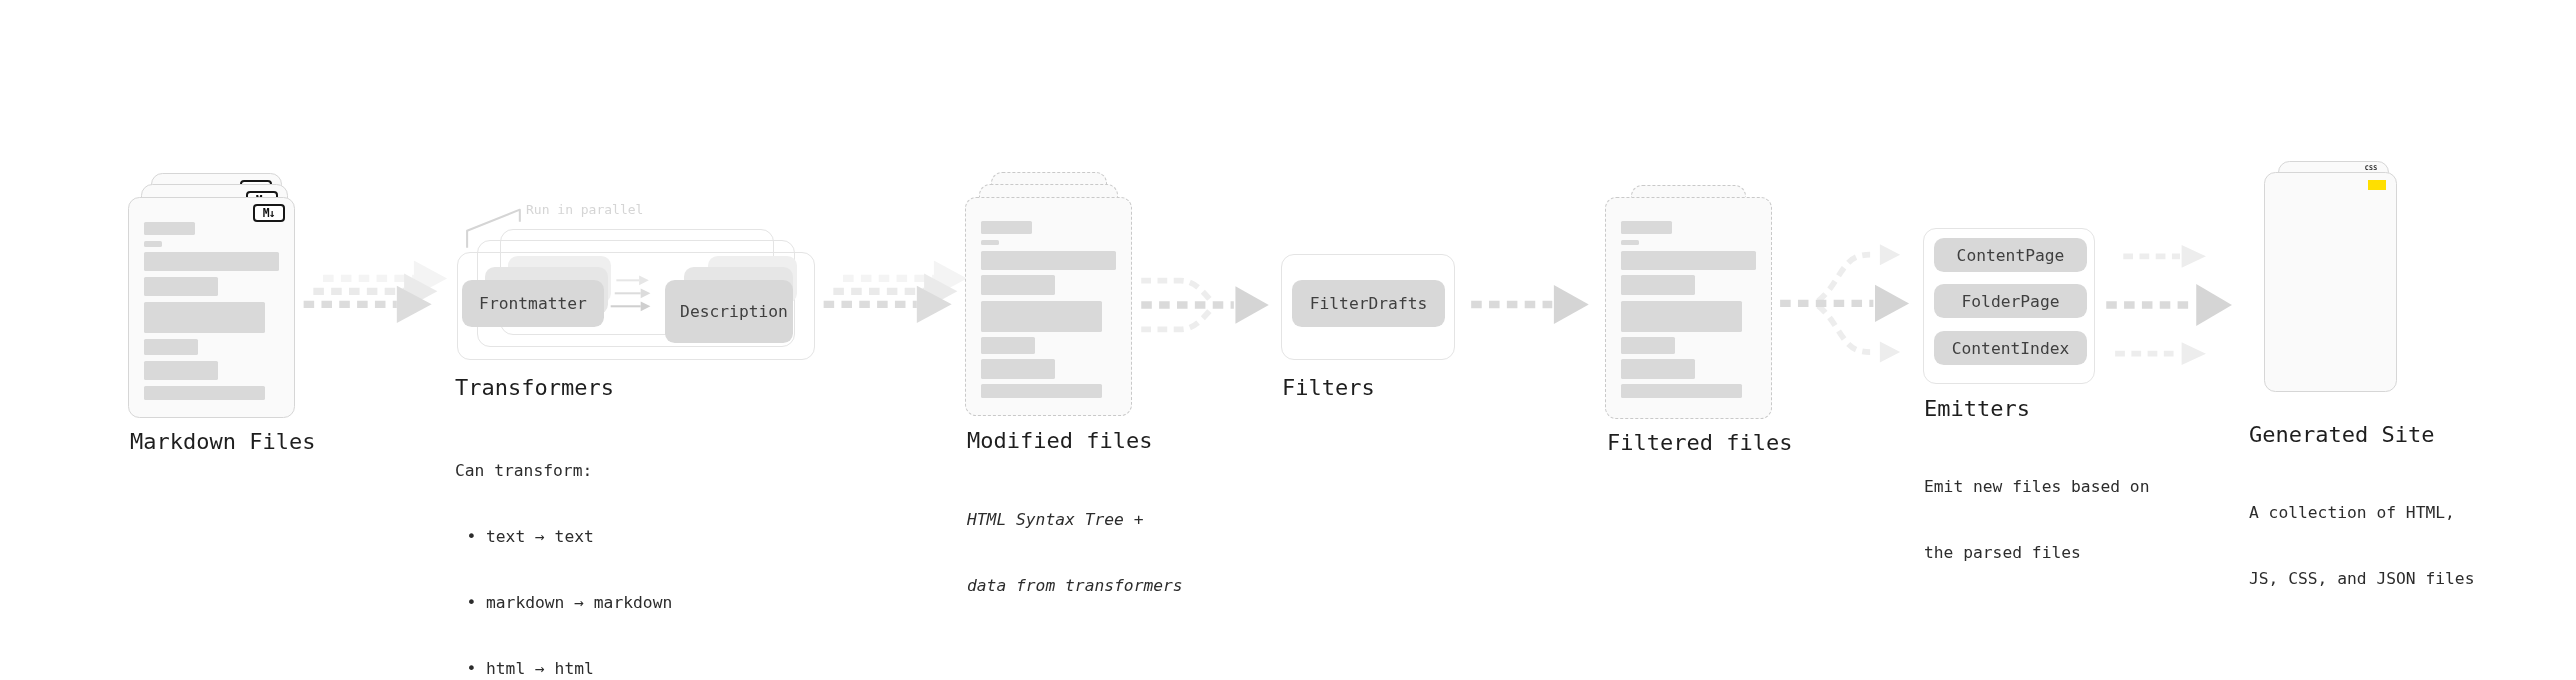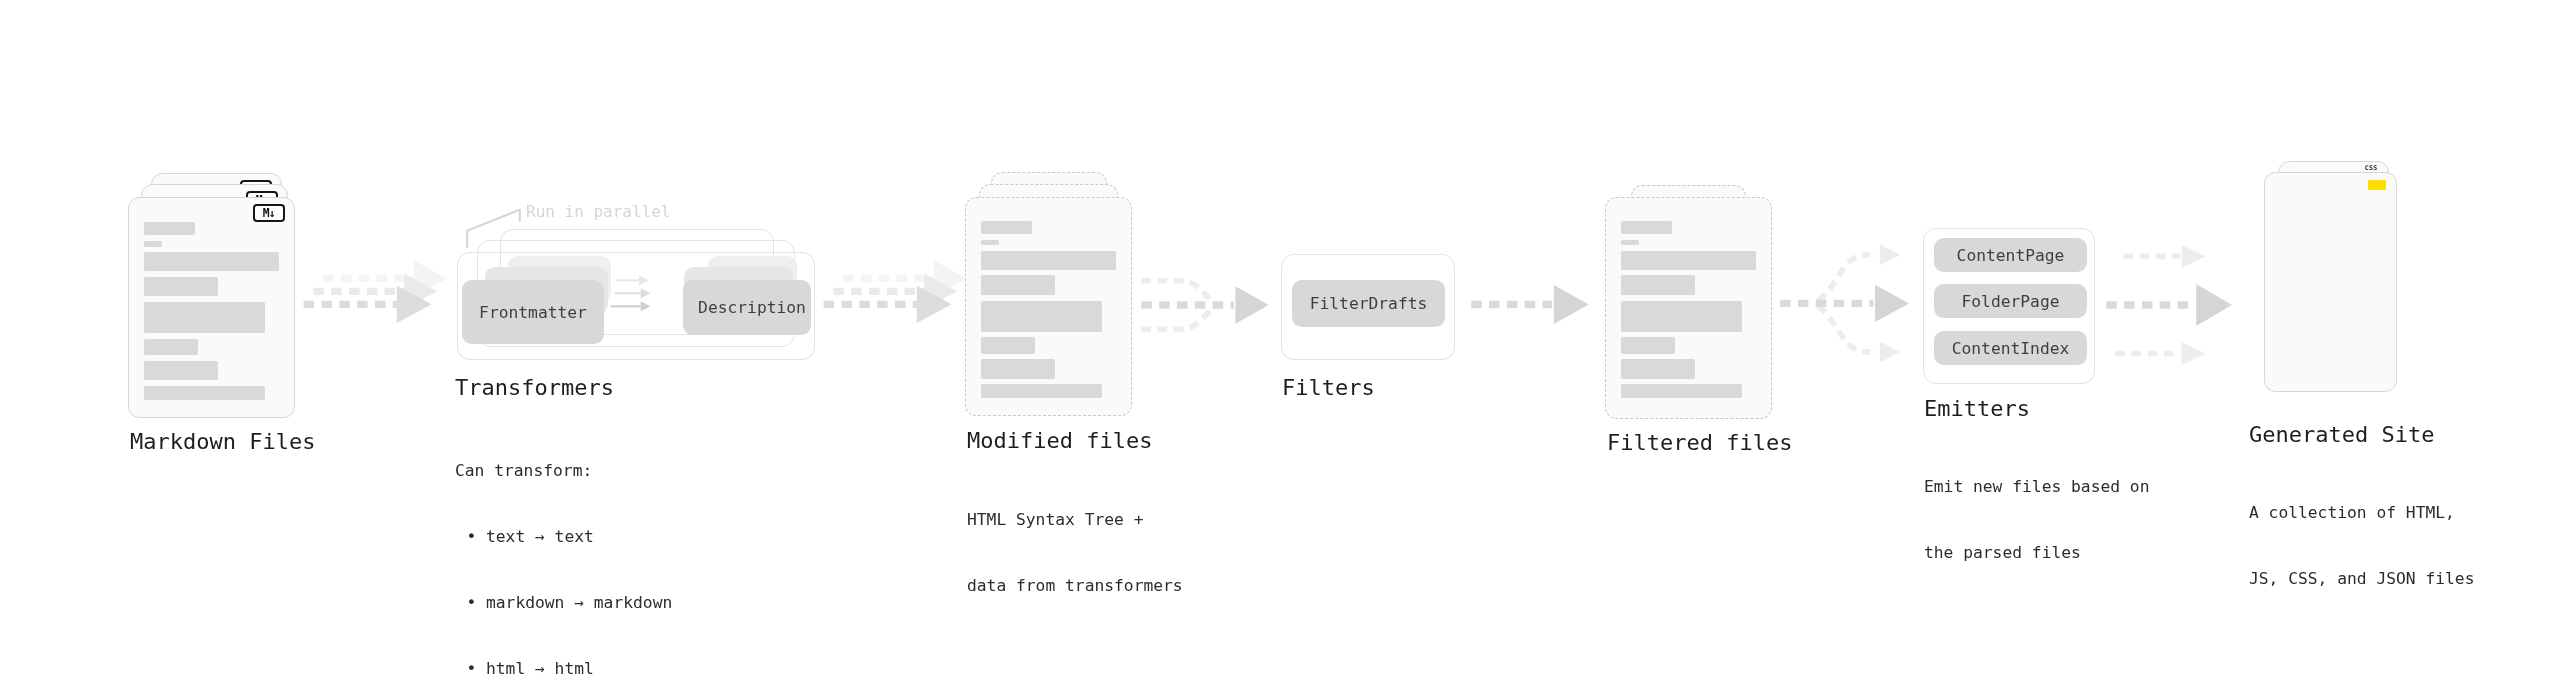--- a/index.html
+++ b/index.html
@@ -13,21 +13,21 @@
   .bars{position:absolute;left:15.4px;right:15.4px;top:23px;display:flex;flex-direction:column;gap:5.7px;}
   .bar{background:var(--bar);border-radius:1.6px;}
   .node-title{position:absolute;font-size:22px;line-height:25px;color:var(--title-text);white-space:pre;}
   .node-caption{position:absolute;font-size:16.3px;line-height:22px;color:var(--caption-text);white-space:pre;}
   .caption-bullet{padding-left:11.4px;}
   .outline-box{position:absolute;border:1.6px solid var(--outline-box);border-radius:13px;box-sizing:border-box;background:transparent;}
   .pill{position:absolute;background:var(--pill-bg);border-radius:9.8px;display:flex;align-items:center;
         justify-content:center;font-size:16.3px;color:var(--pill-text);box-sizing:border-box;white-space:pre;}
   .pill.ghost1{background:var(--pill-ghost1);}
   .pill.ghost2{background:var(--pill-ghost2);}
-  .annotation{position:absolute;font-size:16px;color:var(--annotation);white-space:pre;}
+  .annotation{position:absolute;font-size:13px;color:var(--annotation);white-space:pre;}
   .md-badge{position:absolute;top:5.7px;right:9px;width:32.5px;height:18.7px;border:2px solid #161616;
             border-radius:4.1px;background:#ffffff;display:flex;align-items:center;justify-content:center;
             font-size:11.4px;font-weight:bold;letter-spacing:-0.8px;color:#111;box-sizing:border-box;}
   .css-badge{position:absolute;top:3.3px;right:9.8px;display:flex;flex-direction:column;align-items:center;gap:0.8px;}
   .css-word{font-size:6.5px;font-weight:bold;color:#222;line-height:6.5px;letter-spacing:0.4px;}
   .css-bar{width:14px;height:3.3px;background:var(--css-blue);}
   .js-badge{position:absolute;top:6.5px;right:9.8px;width:18px;height:10.6px;background:var(--js-yellow);}
   .html5-badge{position:absolute;top:4.1px;right:8.1px;display:flex;flex-direction:column;align-items:center;gap:0.8px;}
   .html-word{font-size:6.5px;font-weight:bold;letter-spacing:1.2px;color:#1a1a1a;line-height:7.3px;}
   svg.arrow-svg{position:absolute;overflow:visible;}
@@ -93,40 +93,40 @@
     <polyline class="leader" points="75,28 75,13 10,39 10,60"></polyline>
   </svg>
   <div class="annotation" style="left:526px;top:202px;">Run in parallel</div>
 
   <div class="outline-box" style="left:500px;top:229px;width:274px;height:106px;"></div>
   <div class="outline-box" style="left:477px;top:240px;width:318px;height:107px;"></div>
   <div class="outline-box" style="left:457px;top:252px;width:358px;height:108px;"></div>
 
   <div class="pill ghost2" style="left:508px;top:256px;width:103px;height:47px;"></div>
   <div class="pill ghost1" style="left:485px;top:267px;width:123px;height:47px;"></div>
-  <div class="pill" style="left:462px;top:280px;width:142px;height:64px;">Frontmatter</div>
+  <div class="pill" style="left:462px;top:280px;width:142px;height:47px;">Frontmatter</div>
 
   <svg class="arrow-svg thin" style="left:605px;top:268px;" width="69" height="49" viewBox="0 0 85 60">
     <g class="t3">
         <line x1="14" y1="15" x2="42" y2="15"></line>
         <polygon points="42,9 54,15 42,21"></polygon>
       </g>
     <g class="t2">
         <line x1="12" y1="31" x2="44" y2="31"></line>
         <polygon points="44,25 56,31 44,37"></polygon>
       </g>
     <g class="t1">
         <line x1="7" y1="47" x2="44" y2="47"></line>
         <polygon points="44,41 56,47 44,53"></polygon>
       </g>
   </svg>
 
   <div class="pill ghost2" style="left:708px;top:256px;width:89px;height:47px;"></div>
   <div class="pill ghost1" style="left:684px;top:267px;width:109px;height:47px;"></div>
-  <div class="pill" style="left:683px;top:280px;width:128px;height:55px;padding-left:10px;">Description</div>
+  <div class="pill" style="left:665px;top:280px;width:128px;height:63px;padding-left:10px;">Description</div>
 
   <div class="node-title" style="left:455px;top:375px;">Transformers</div>
   <div class="node-caption" style="left:455px;top:416px;">
     <div>Can transform:</div>
     <div class="caption-bullet">• text → text</div>
     <div class="caption-bullet">• markdown → markdown</div>
     <div class="caption-bullet">• html → html</div>
   </div>
 
   <svg class="arrow-svg" style="left:822px;top:219px;" width="154" height="122" viewBox="0 0 190 150">
@@ -152,21 +152,21 @@
         <div class="bar" style="width: 13%; height: 5.7px;"></div>
         <div class="bar" style="width: 100%; height: 18.7px;"></div>
         <div class="bar" style="width: 55%; height: 19.5px;"></div>
         <div class="bar" style="width: 90%; height: 31px;"></div>
         <div class="bar" style="width: 40%; height: 16.3px;"></div>
         <div class="bar" style="width: 55%; height: 19.5px;"></div>
         <div class="bar" style="width: 90%; height: 14px;"></div>
       </div>
   </div>
   <div class="node-title" style="left:967px;top:428px;">Modified files</div>
-  <div class="node-caption" style="left:967px;top:465px;">
+  <div class="node-caption" style="left:967px;top:465px;font-style:italic;">
     <div>HTML Syntax Tree +</div>
     <div>data from transformers</div>
   </div>
 
   <svg class="arrow-svg" style="left:1138px;top:244px;" width="134" height="122" viewBox="0 0 165 150">
     <path class="dash-faint" d="M 4,45 H 52 C 68,45 77,55 90,70"></path>
     <path class="dash-faint" d="M 4,105 H 52 C 68,105 77,95 90,80"></path>
     <line class="dash-main" x1="4" y1="75" x2="118" y2="75"></line>
     <polygon class="head-main" points="120,52 161,75 120,98"></polygon>
   </svg>

